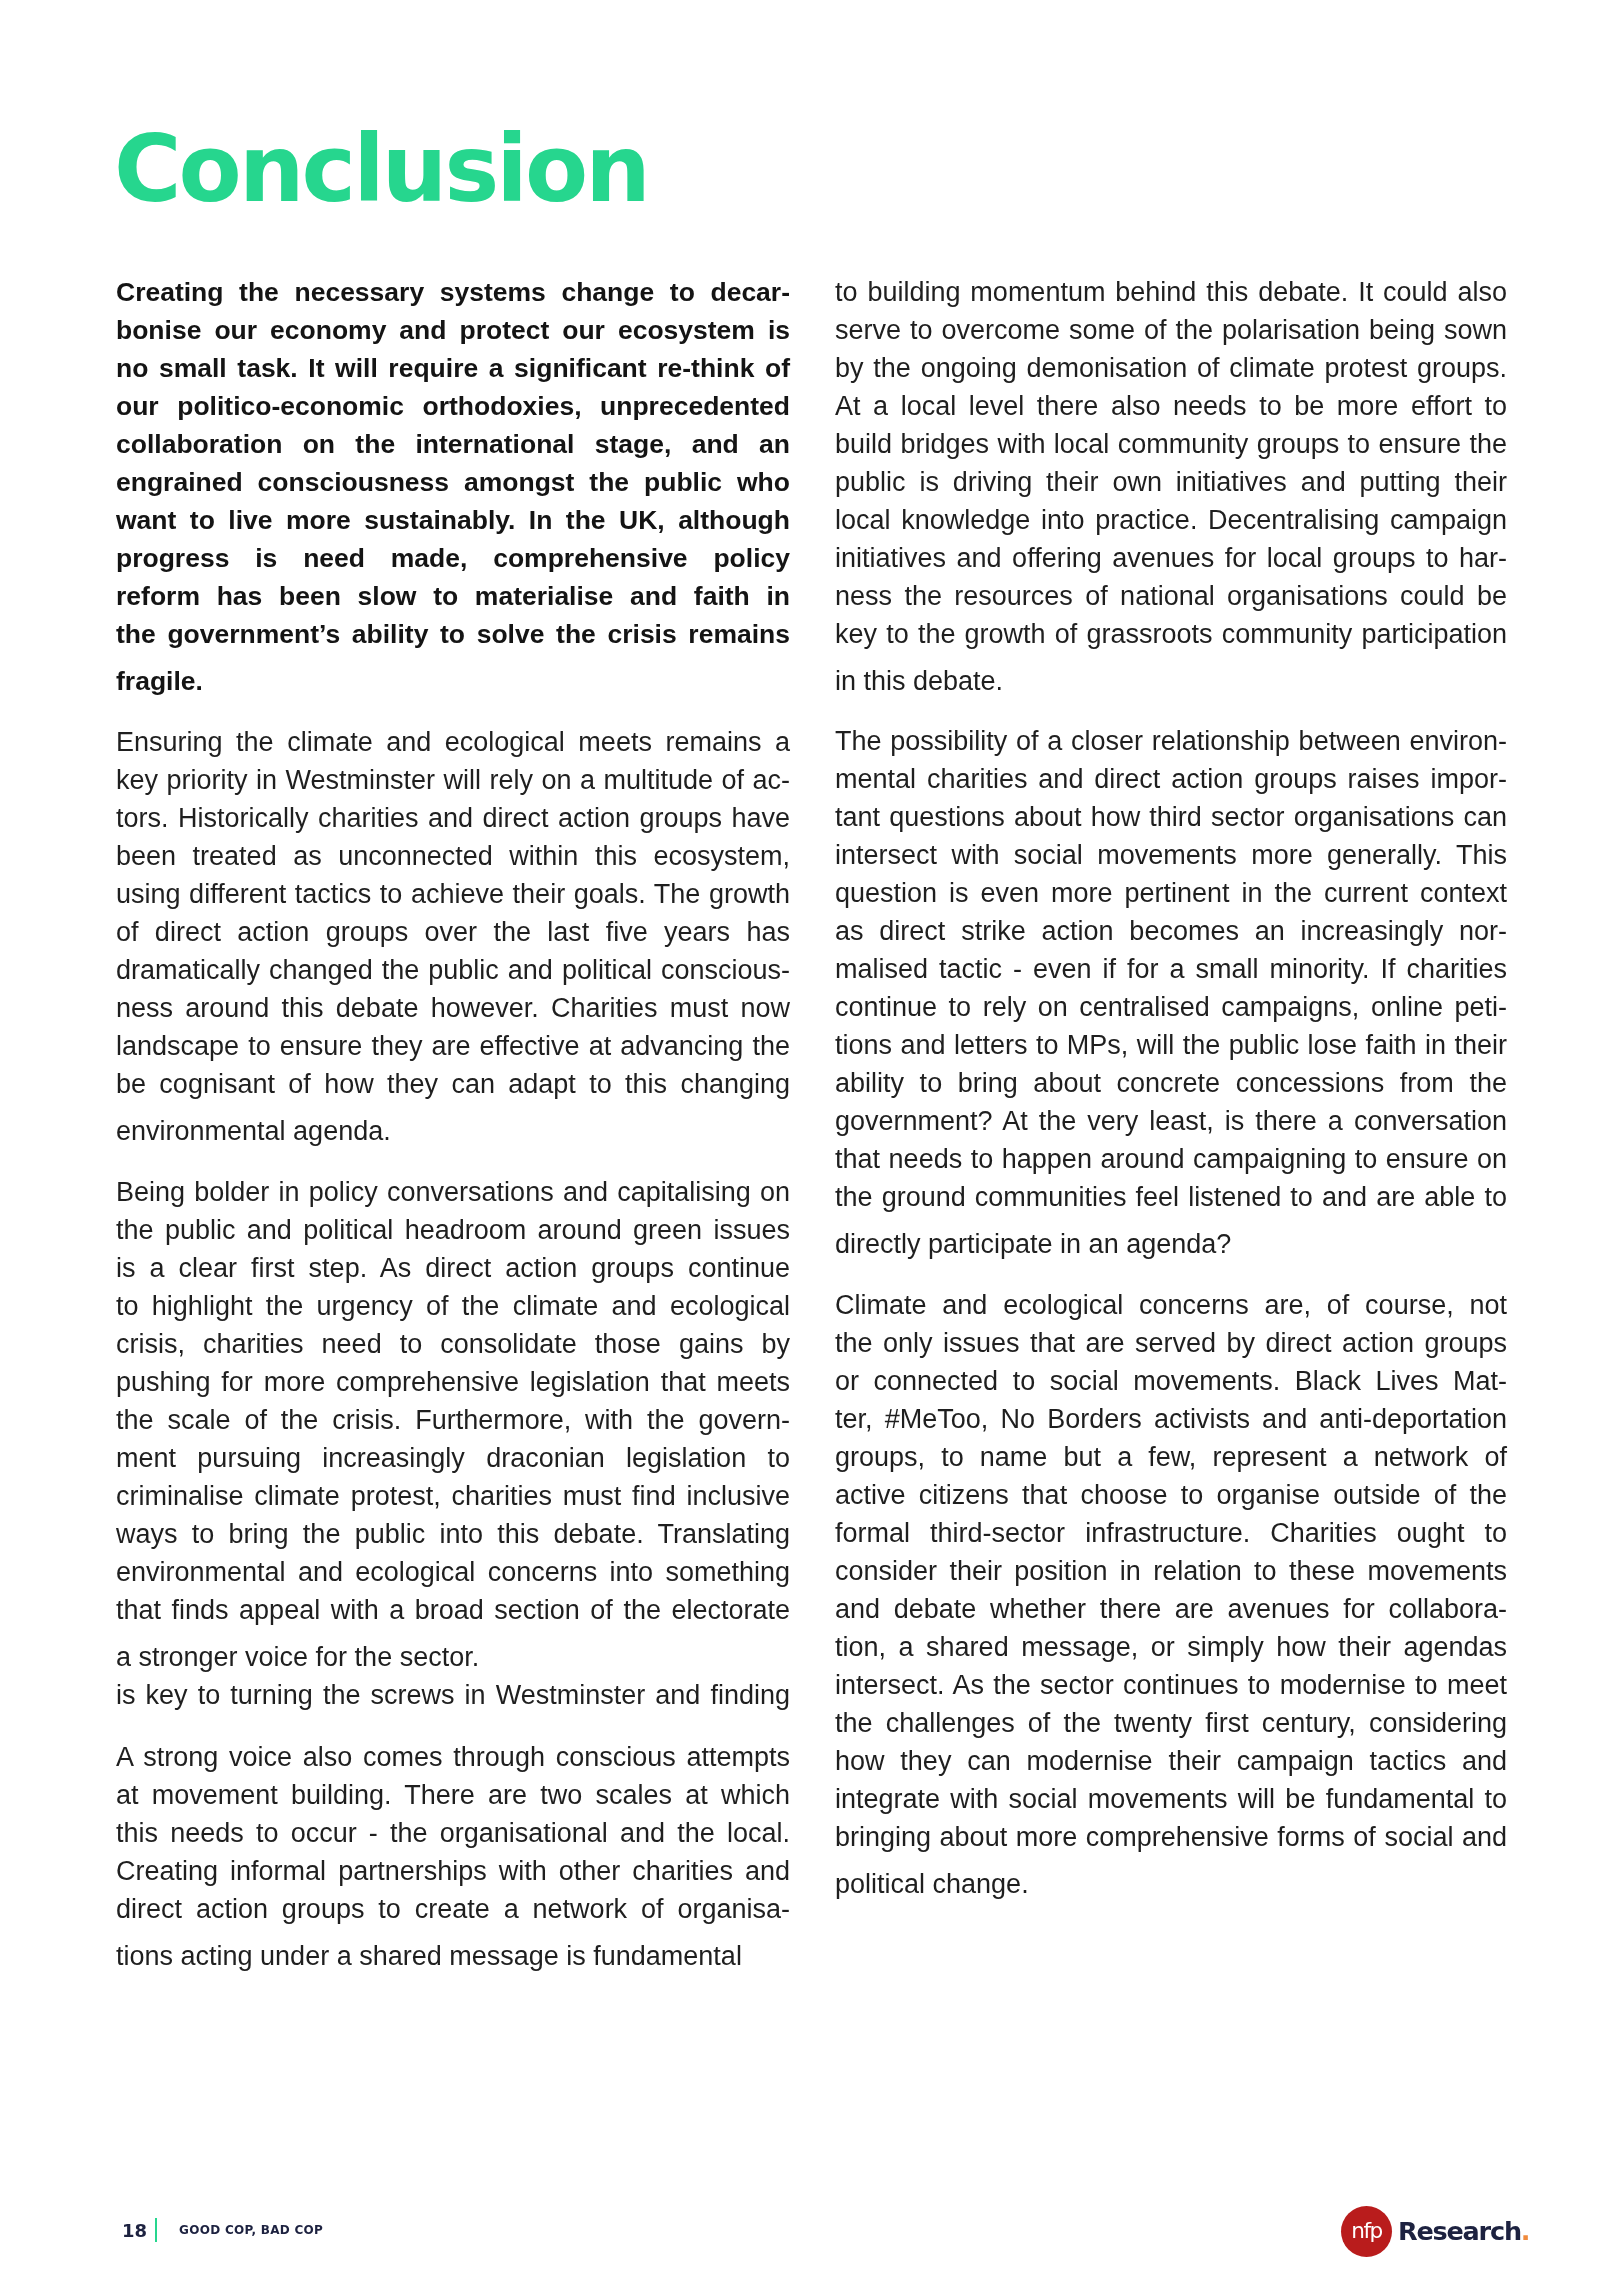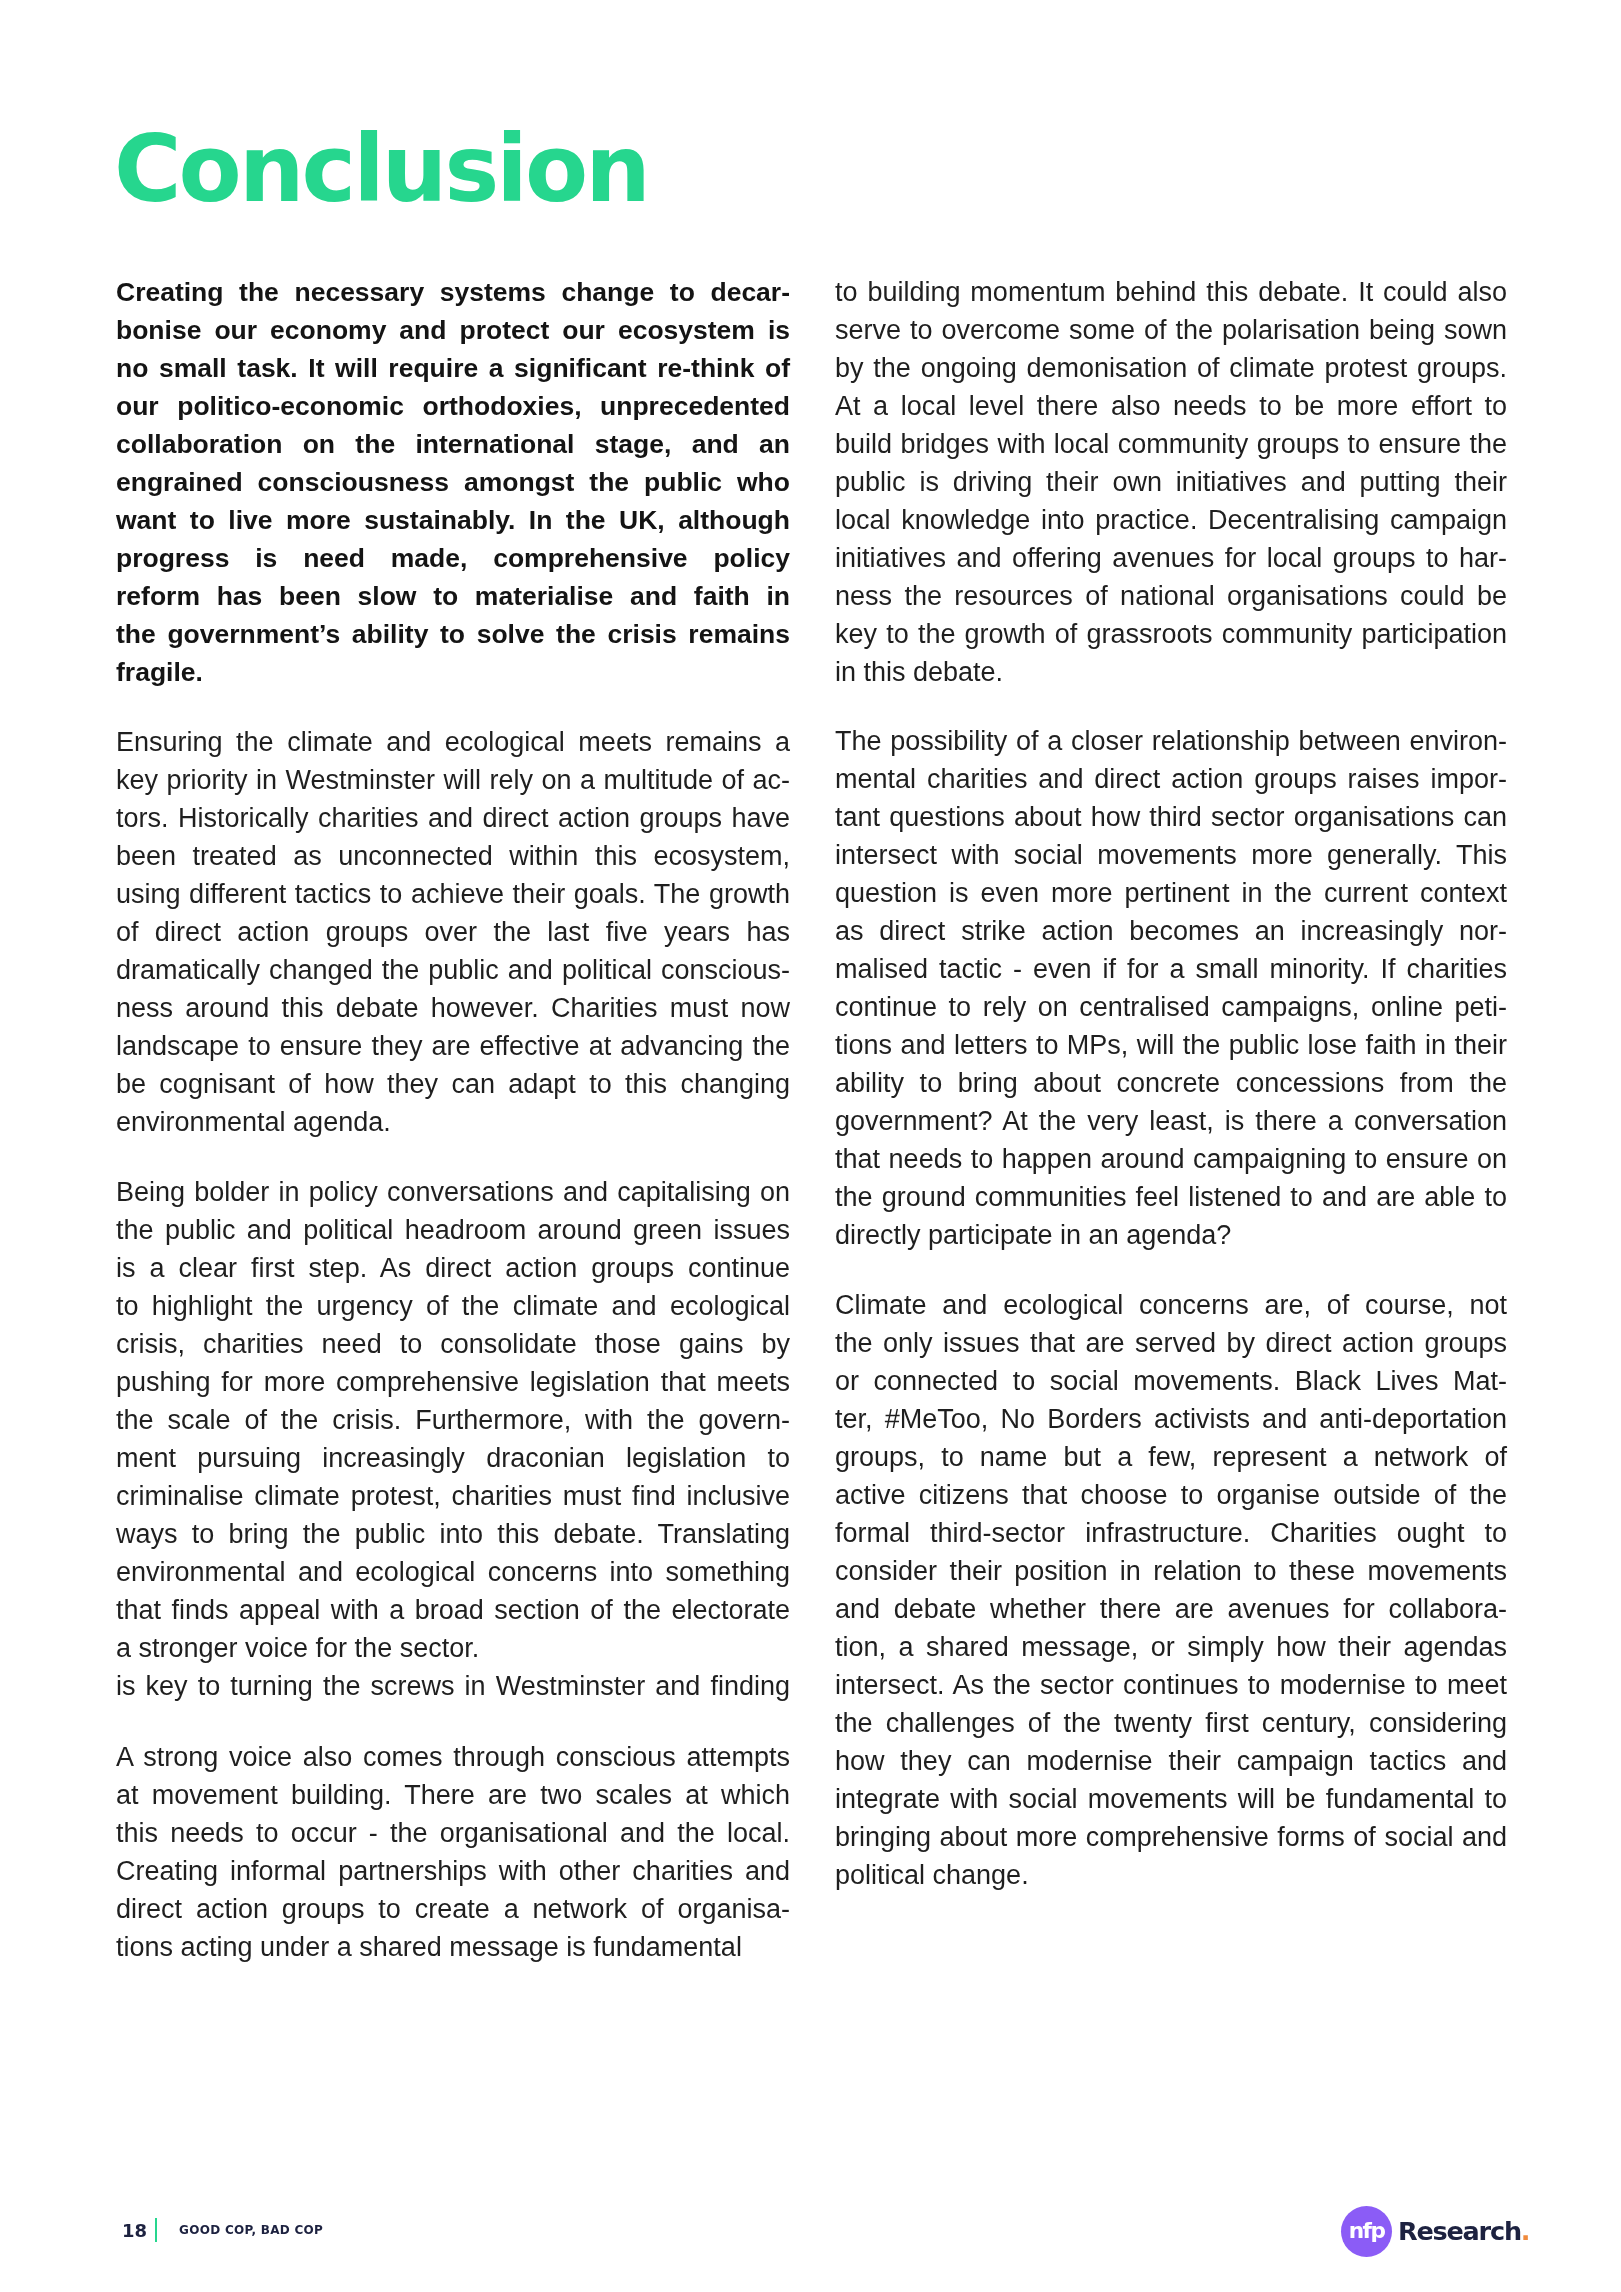--- a/index.html
+++ b/index.html
@@ -14,40 +14,40 @@
     .col { position: absolute; top: 0; width: 674px; }
     .col-left { left: 116px; }
     .col-right { left: 835px; width: 672px; }
     .para { position: absolute; left: 0; width: 100%; }
     .line {
       display: block; height: 38px; line-height: 38px;
       font-family: "Liberation Sans", sans-serif; font-size: 27px;
       color: #1f1f1f; white-space: nowrap;
       text-align: justify; text-align-last: justify;
     }
-    .line.last { text-align-last: left; }
+    .line.last { text-align-last: left; margin-top: 9px; }
     .bold .line { font-weight: bold; color: #141414; font-size: 26.5px; }
     .footer-page {
       position: absolute; left: 122px; top: 2221px;
       font-family: "DejaVu Sans", sans-serif; font-weight: bold; font-size: 18px;
       color: #1d2240; line-height: 19.6px;
     }
     .footer-divider {
       position: absolute; left: 155px; top: 2218px; width: 2px; height: 23.5px; background: #26d68e;
     }
     .footer-title {
       position: absolute; left: 179px; top: 2221px;
       font-family: "DejaVu Sans", sans-serif; font-weight: bold; font-size: 12px;
       color: #1d2240; line-height: 19.6px; letter-spacing: 0.3px; white-space: nowrap;
     }
     .logo { position: absolute; left: 1341px; top: 2206px; height: 51px; width: 176px; }
     .logo-circle {
       position: absolute; left: 0; top: 0; width: 51px; height: 51px; border-radius: 50%;
-      background: #8b5cf6; color: #fff;
-      font-family: "DejaVu Sans", sans-serif; font-weight: bold; font-size: 21.6px;
+      background: #b91c1c; color: #fff;
+      font-family: "DejaVu Sans", sans-serif; font-weight: normal; font-size: 21.6px;
       line-height: 49px; text-align: center; letter-spacing: -1.5px;
     }
     .logo-text {
       position: absolute; left: 57px; top: 8.8px;
       font-family: "DejaVu Sans", sans-serif; font-weight: bold; font-size: 25.5px;
       color: #1d2240; line-height: 33px; letter-spacing: -1.2px; white-space: nowrap;
     }
     .logo-dot { color: #f08a3c; }
   </style>
 </head>

